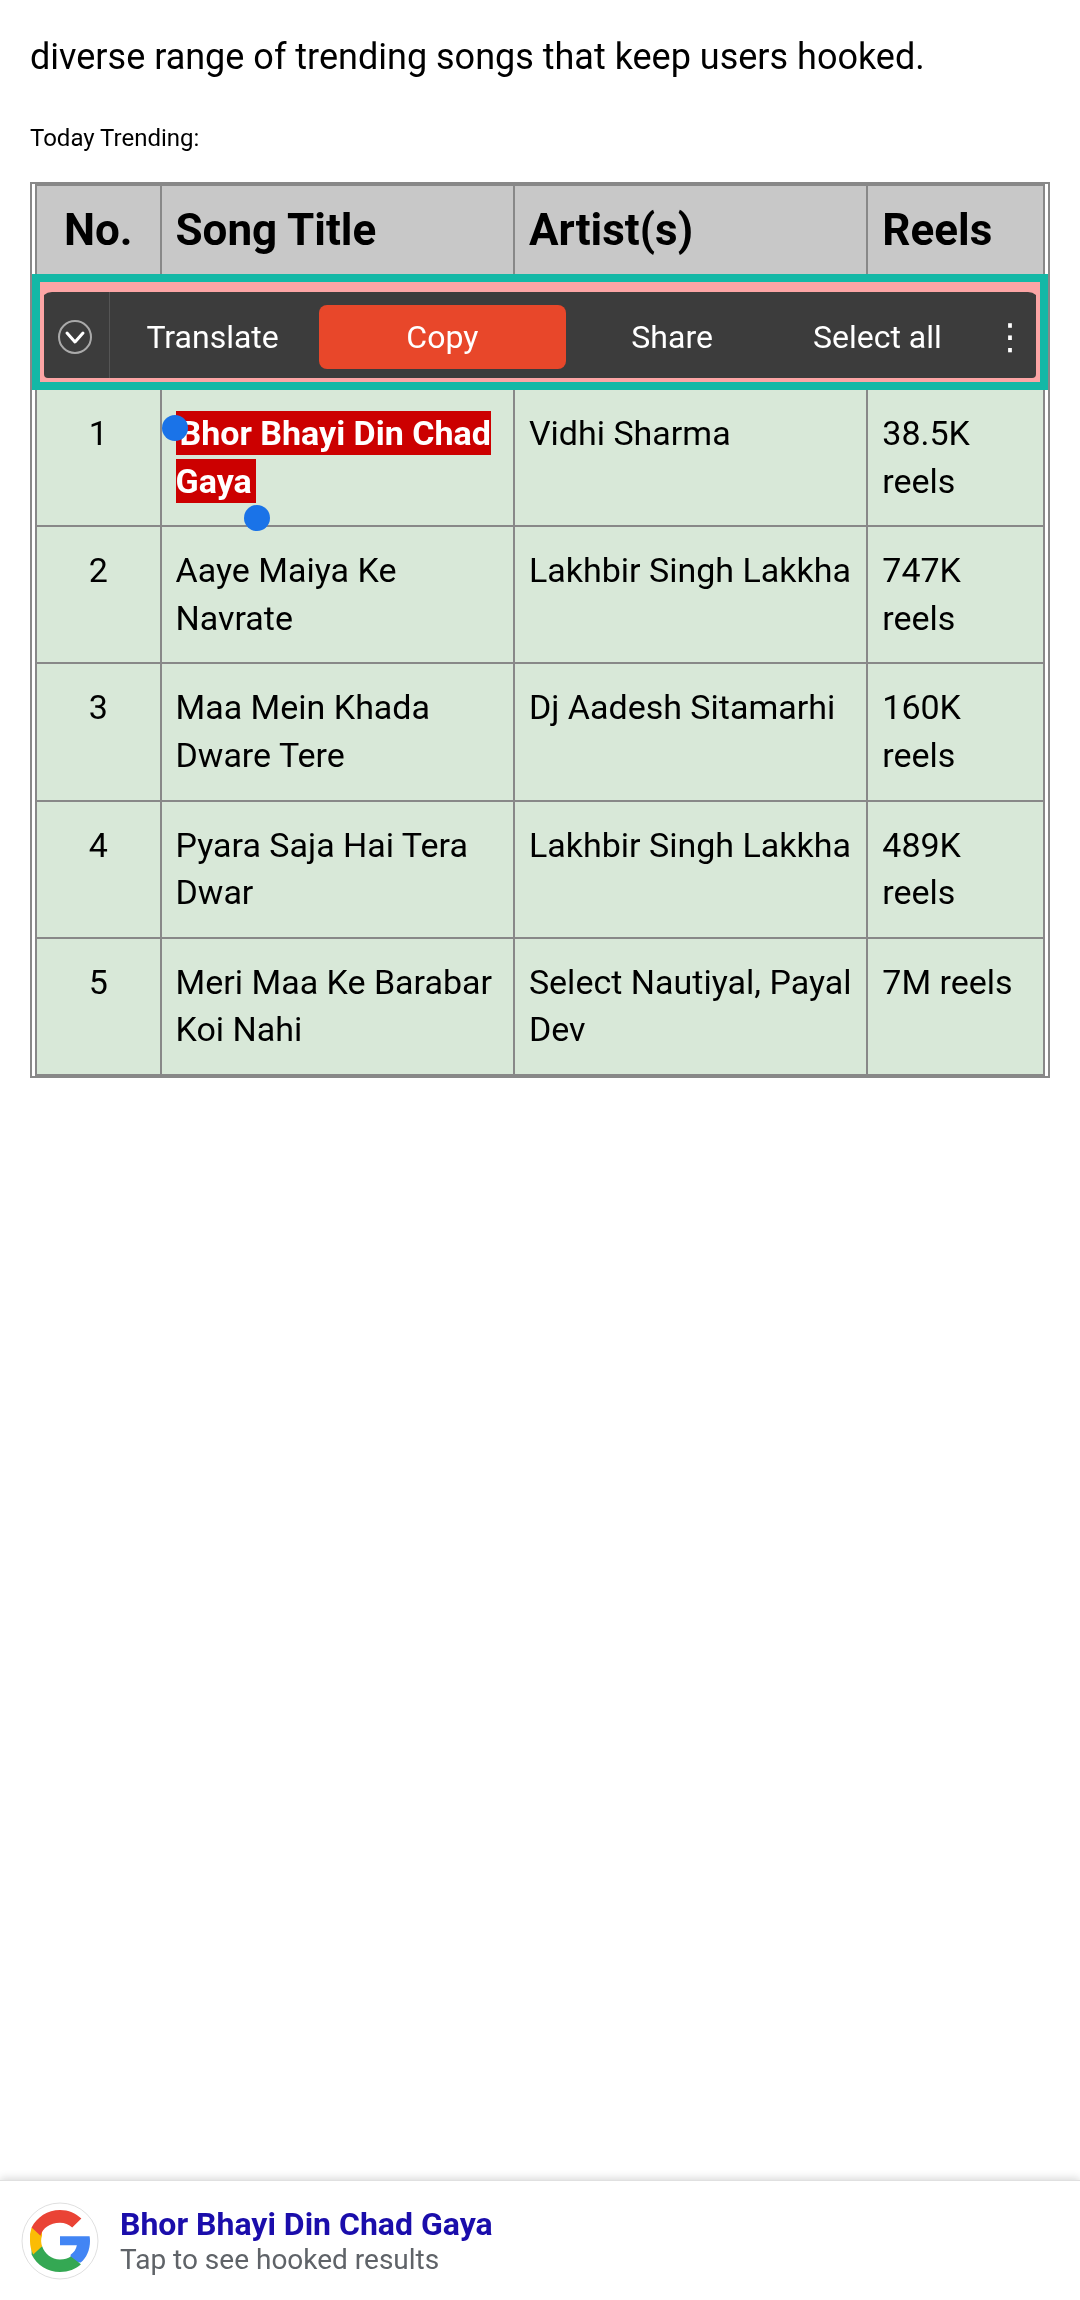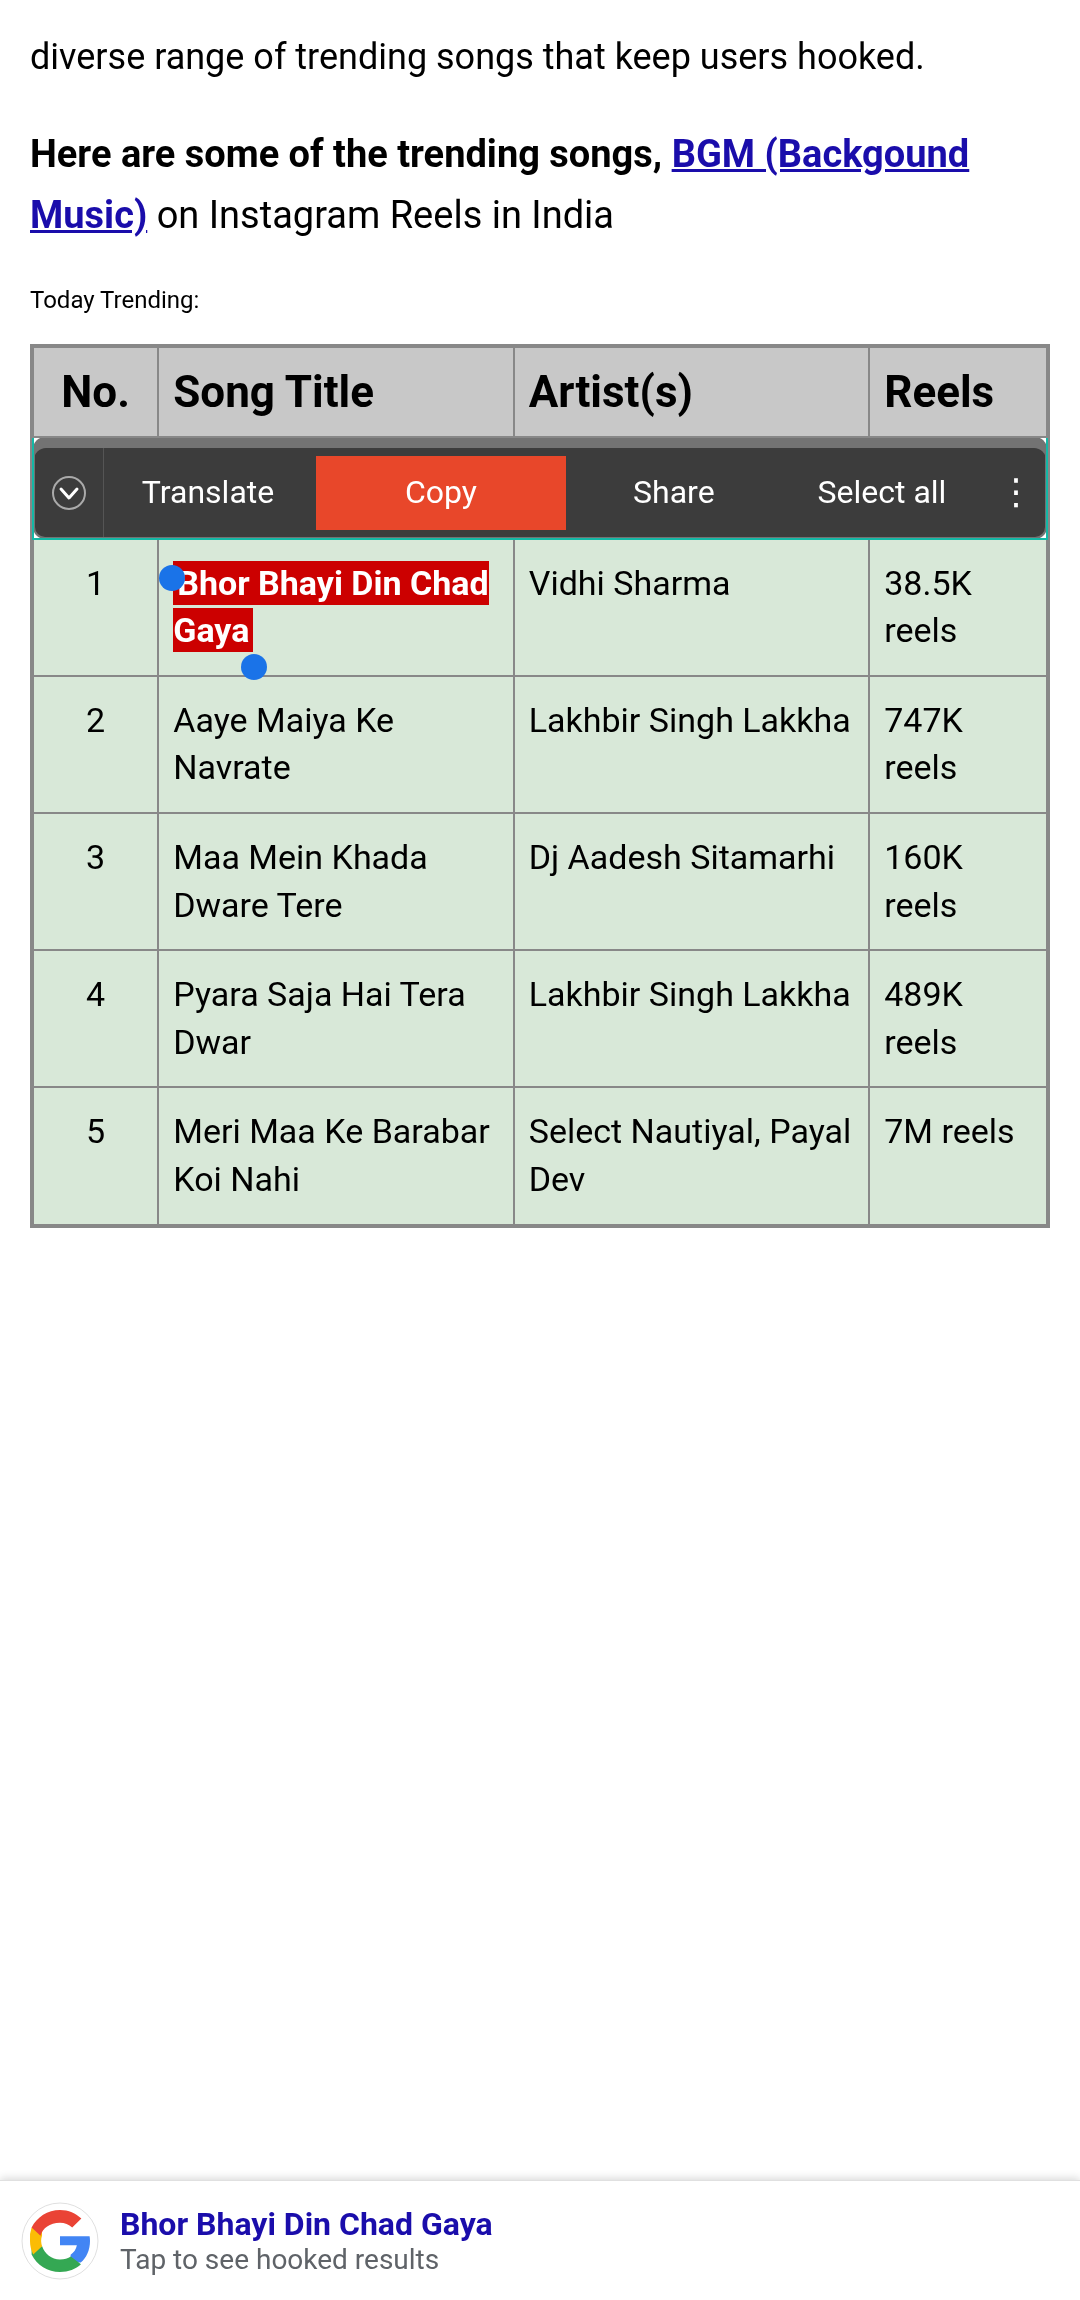--- a/index.html
+++ b/index.html
@@ -94,23 +94,23 @@
       align-items: center;
       justify-content: center;
       color: #ffffff;
       font-size: 32px;
       font-weight: 400;
       cursor: pointer;
     }
 
     .toolbar-btn.copy-btn {
       background: #e8472a;
-      border-radius: 0;
+      border-radius: 8px;
       margin: 8px 4px;
-      height: 74px;
+      height: 64px;
       flex: 1.2;
     }
 
     .toolbar-more {
       width: 60px;
       height: 90px;
       display: flex;
       align-items: center;
       justify-content: center;
       color: #ffffff;
@@ -245,38 +245,35 @@
     }
   </style>
 </head>
 <body>
 
 <div class="page-wrapper">
   <div class="content-area">
 
     <p class="intro-text">diverse range of trending songs that keep users hooked.</p>
 
-    <p class="trending-intro">
-      <strong>Here are some of the trending songs, </strong><a class="bgm-link" href="#">BGM (Backgound Music)</a><span> on Instagram Reels in India</span>
-    </p>
 
     <p class="today-trending">Today Trending:</p>
 
     <div class="table-container">
       <table>
         <thead>
           <tr>
             <th class="number-col">No.</th>
             <th class="song-col">Song Title</th>
             <th class="artist-col">Artist(s)</th>
             <th class="reels-col">Reels</th>
           </tr>
 
           <tr>
-            <td colspan="4" style="padding:0; border: 2px solid #14b8a6; background:#737373; border-radius:12px; overflow:hidden;">
+            <td colspan="4" style="padding:0; border: 8px solid #14b8a6; background:#fca5a5; border-radius:12px; overflow:hidden;">
               <div class="selection-toolbar">
                 <div class="toolbar-chevron">
                   <svg width="36" height="36" viewBox="0 0 36 36" fill="none">
                     <circle cx="18" cy="18" r="16" stroke="#aaa" stroke-width="2" fill="none"></circle>
                     <polyline points="10,14 18,23 26,14" stroke="#ffffff" stroke-width="3" fill="none" stroke-linecap="round" stroke-linejoin="round"></polyline>
                   </svg>
                 </div>
                 <div class="toolbar-btn">Translate</div>
                 <div class="toolbar-btn copy-btn">Copy</div>
                 <div class="toolbar-btn">Share</div>

